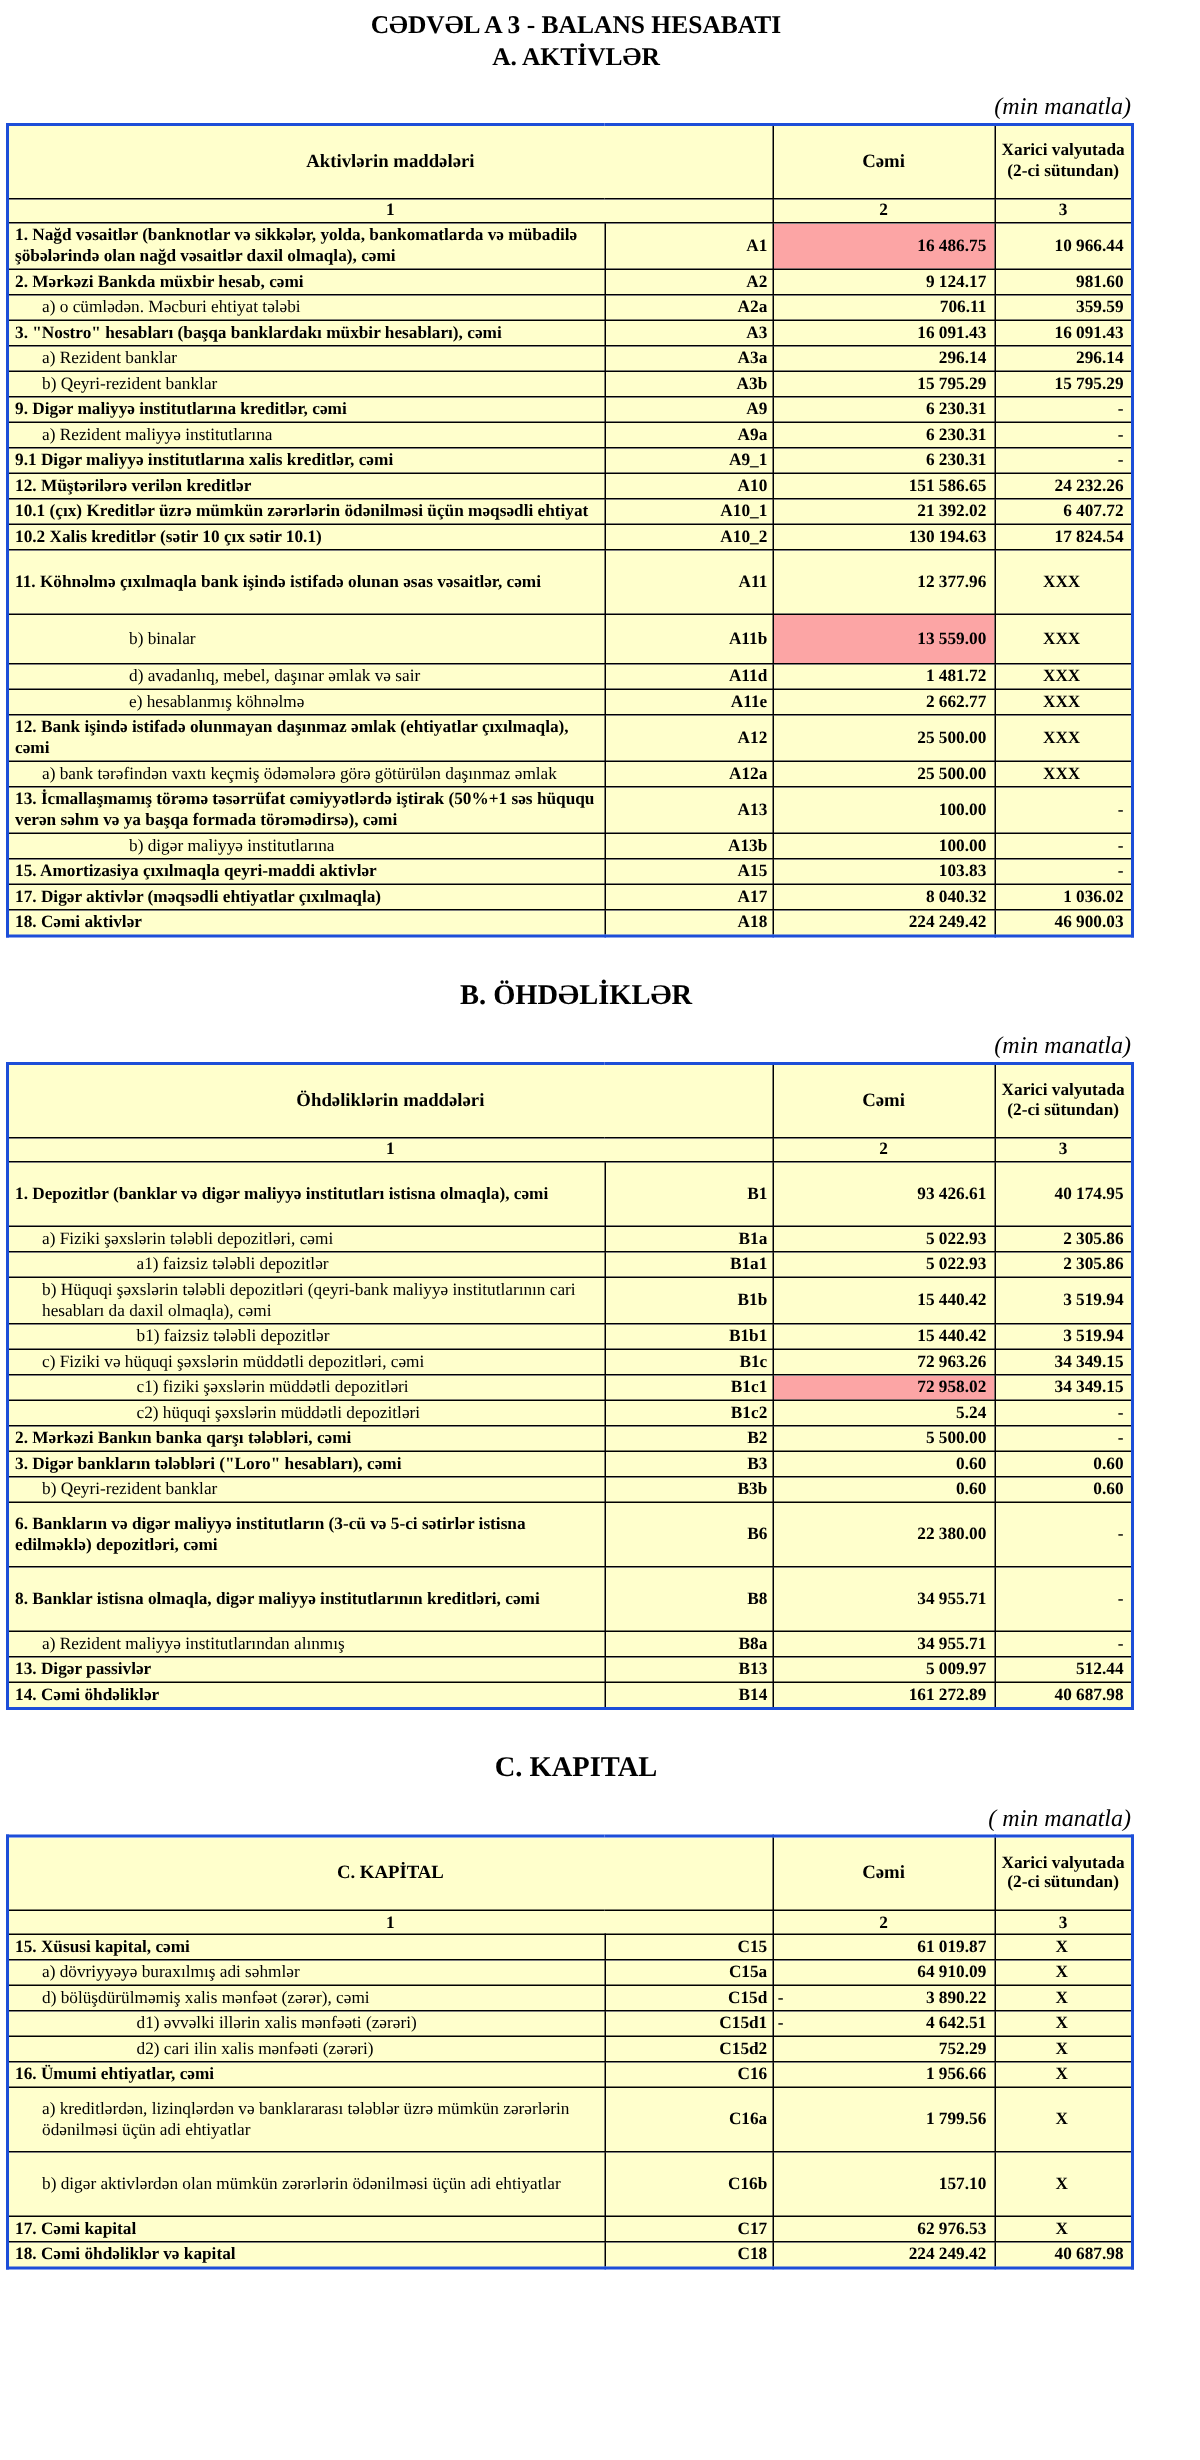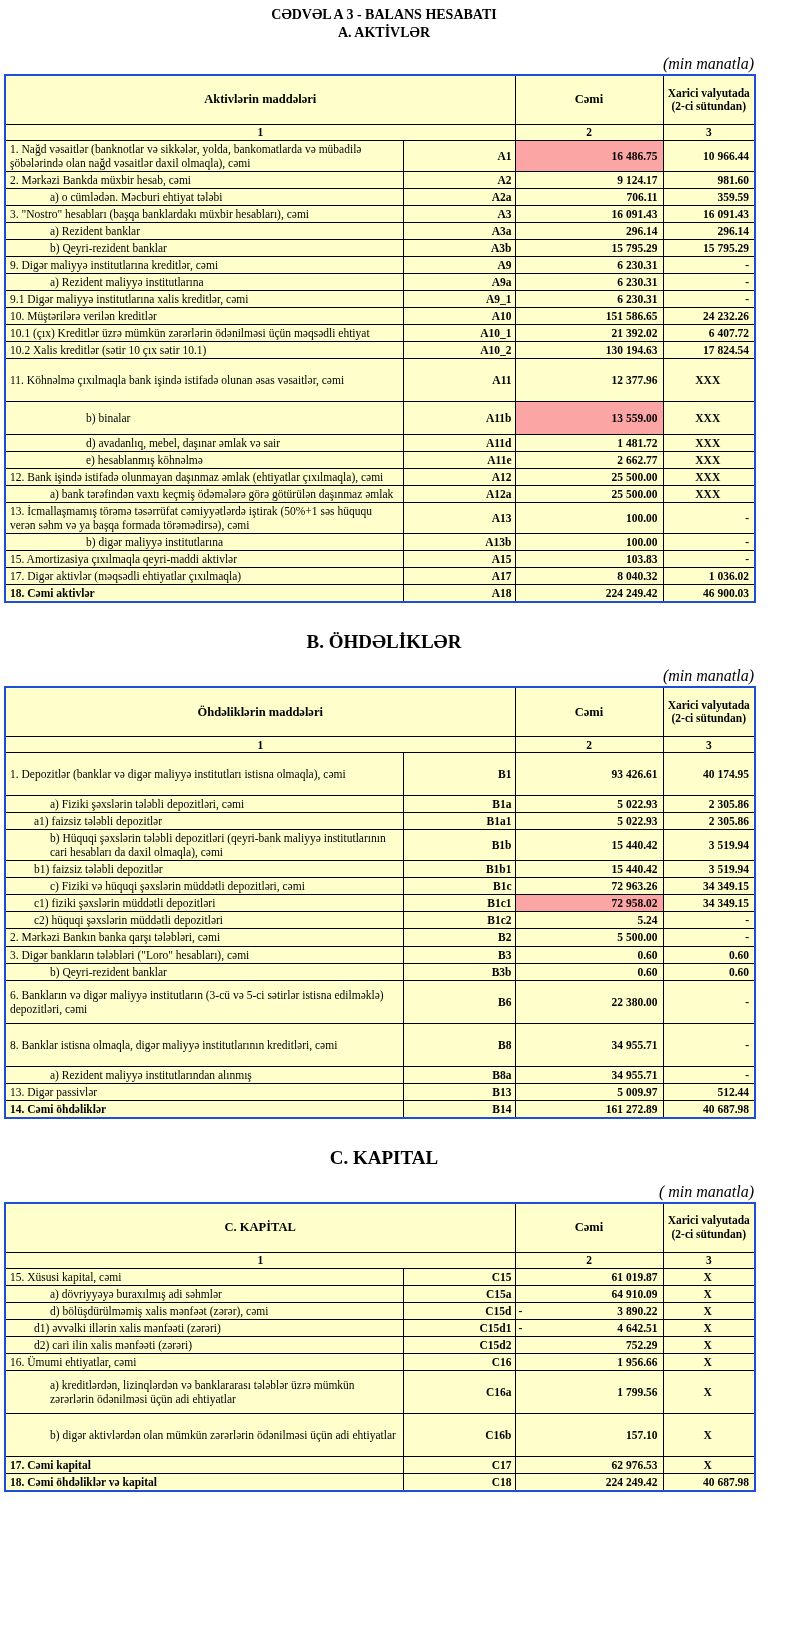--- a/index.html
+++ b/index.html
@@ -1,33 +1,33 @@
 <!DOCTYPE html>
 <html><head>
 <meta charset="utf-8">
 <style>
   html,body{margin:0;padding:0;background:#fff;}
   body{width:800px;height:1640px;overflow:hidden;font-family:"Liberation Serif","DejaVu Serif",serif;color:#000;}
   .doc{width:754px;margin:0 auto 0 4px;padding-top:6px;}
-  .title{ text-align:center;font-weight:bold;font-size:14px;line-height:1.25;margin-bottom:8px;width:760px;}
+  .title{ text-align:center;font-weight:bold;font-size:17px;line-height:1.25;margin-bottom:8px;width:760px;}
   .section-title{text-align:center;font-weight:bold;font-size:19px;margin:28px 0 2px 0;width:760px;}
   .unit{ text-align:right;font-style:italic;font-size:16px;width:750px;margin:14px 0 1px 0;}
   table{border-collapse:collapse;border:2px solid #1d4ed8;table-layout:fixed;width:750px;}
   th,td{border:1px solid #000;background:#ffffcc;font-size:11.5px;line-height:1.22;vertical-align:middle;padding:1px 3px;overflow:hidden;}
   th{font-weight:bold;text-align:center;}
   .h-main{font-size:12.5px;height:46px;}
   .h-cemi{font-size:12.5px;}
   .h-xarici{font-size:11.5px;line-height:1.15;}
   .numrow th{height:15px;font-size:11.5px;padding:0;}
   td.lbl{text-align:left;}
   .ind0{padding-left:4px;}
-  .ind1{padding-left:44px;}
-  .ind2{padding-left:28px;}
+  .ind1{padding-left:22px;}
+  .ind2{padding-left:85px;}
   .ind3{padding-left:80px;}
-  .b{font-weight:normal;}
+  .b{font-weight:bold;}
   td.code{text-align:right;font-weight:bold;}
   td.val{text-align:right;font-weight:bold;padding-right:5px;}
   td.val.cen{text-align:center;}
   td.white{background:#fca5a5;}
   td.negcell{display:table-cell;}
   td.negcell .negwrap{display:flex;justify-content:space-between;align-items:center;}
   tr.total td{font-weight:bold;}
   tr.tall td{height:40px;}
   tr.med td{height:30px;}
 </style>
@@ -111,21 +111,21 @@
           <td class="val">6 230.31</td>
           <td class="val">-</td>
         </tr>
         <tr>
           <td class="lbl ind0 b">9.1 Digər maliyyə institutlarına xalis kreditlər, cəmi</td>
           <td class="code">A9_1</td>
           <td class="val">6 230.31</td>
           <td class="val">-</td>
         </tr>
         <tr>
-          <td class="lbl ind0 b">10. Müştərilərə verilən kreditlər</td>
+          <td class="lbl ind0 b">12. Müştərilərə verilən kreditlər</td>
           <td class="code">A10</td>
           <td class="val">151 586.65</td>
           <td class="val">24 232.26</td>
         </tr>
         <tr>
           <td class="lbl ind0 b">10.1 (çıx) Kreditlər üzrə mümkün zərərlərin ödənilməsi üçün məqsədli ehtiyat</td>
           <td class="code">A10_1</td>
           <td class="val">21 392.02</td>
           <td class="val">6 407.72</td>
         </tr>

